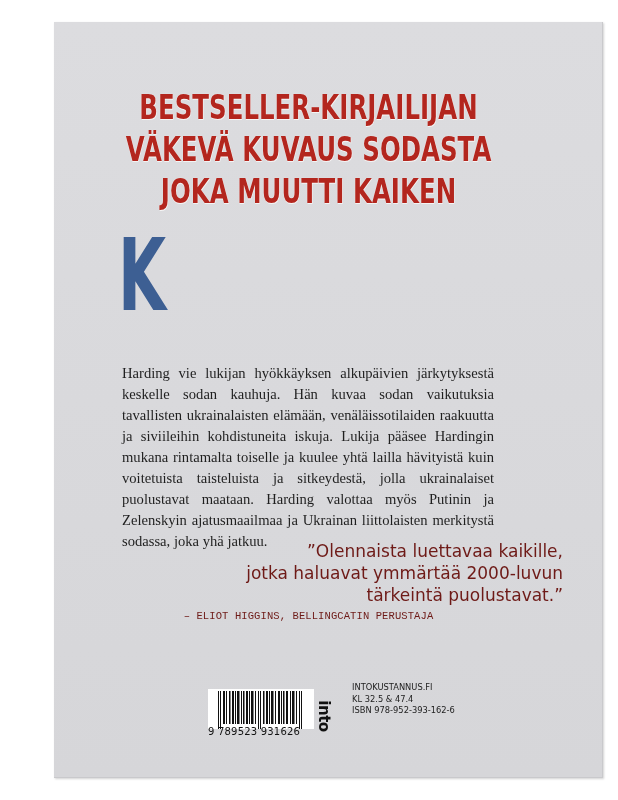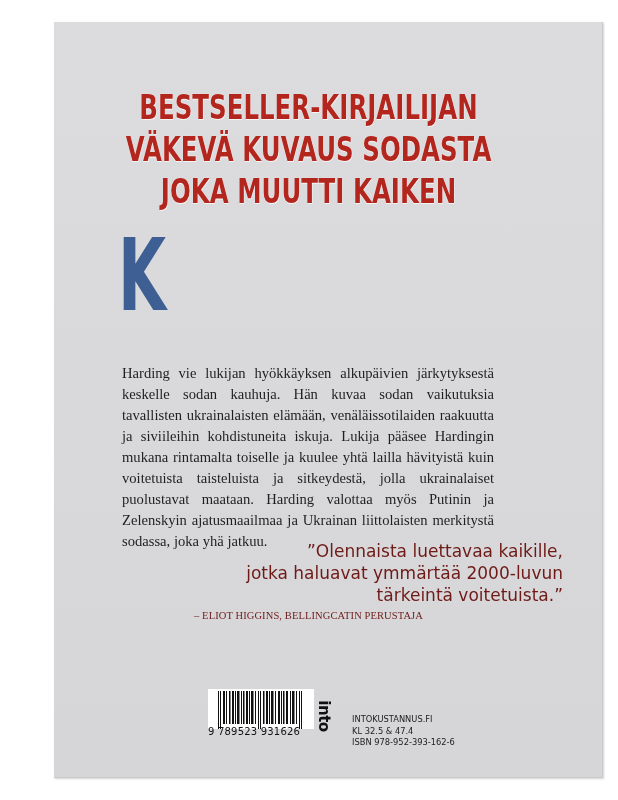--- a/index.html
+++ b/index.html
@@ -89,21 +89,21 @@
       color: #6e1a17;
       font-size: 17px;
       line-height: 22px;
     }
     .attribution {
       position: absolute;
       left: 0;
       width: 509px;
       top: 588px;
       text-align: center;
-      font-family: Liberation Serif, serif;
+      font-family: Liberation Mono, monospace;
       color: #6e1a17;
       font-size: 10.5px;
       letter-spacing: 0.1px;
     }
     .barcode {
       position: absolute;
       left: 154px;
       top: 667px;
       width: 106px;
       height: 54px;
@@ -137,21 +137,21 @@
       transform-origin: center;
       font-family: "DejaVu Sans", sans-serif;
       font-weight: bold;
       font-size: 15px;
       color: #111;
       letter-spacing: -0.5px;
     }
     .pubinfo {
       position: absolute;
       left: 298px;
-      top: 692px;
+      top: 660px;
       font-family: "DejaVu Sans", sans-serif;
       font-size: 8.3px;
       line-height: 11.5px;
       color: #222;
       white-space: nowrap;
     }
   </style>
 </head>
 <body>
 
@@ -167,21 +167,21 @@
     <div class="dropcap">
       <span>K</span>
     </div>
   </div>
 
   <div class="body para2">Harding vie lukijan hyökkäyksen alkupäivien järkytyksestä keskelle sodan kauhuja. Hän kuvaa sodan vaikutuksia tavallisten ukrainalaisten elämään, venäläissotilaiden raakuutta ja siviileihin kohdistuneita iskuja. Lukija pääsee Hardingin mukana rintamalta toiselle ja kuulee yhtä lailla hävityistä kuin voitetuista taisteluista ja sitkeydestä, jolla ukrainalaiset puolustavat maataan. Harding valottaa myös Putinin ja Zelenskyin ajatusmaailmaa ja Ukrainan liittolaisten merkitystä sodassa, joka yhä jatkuu.</div>
 
   <div class="quote">
     <div>”Olennaista luettavaa kaikille,</div>
     <div>jotka haluavat ymmärtää 2000-luvun</div>
-    <div>tärkeintä voitetuista.”</div>
+    <div>tärkeintä puolustavat.”</div>
   </div>
 
   <div class="attribution">– ELIOT HIGGINS, BELLINGCATIN PERUSTAJA</div>
 
   <div class="barcode">
     <svg width="106" height="40" viewBox="0 0 106 40">
       <rect x="0" y="0" width="106" height="40" fill="#ffffff"></rect>
       <g fill="#111">
         <rect x="10" y="2" width="1" height="38"></rect>
         <rect x="12" y="2" width="1" height="38"></rect>

